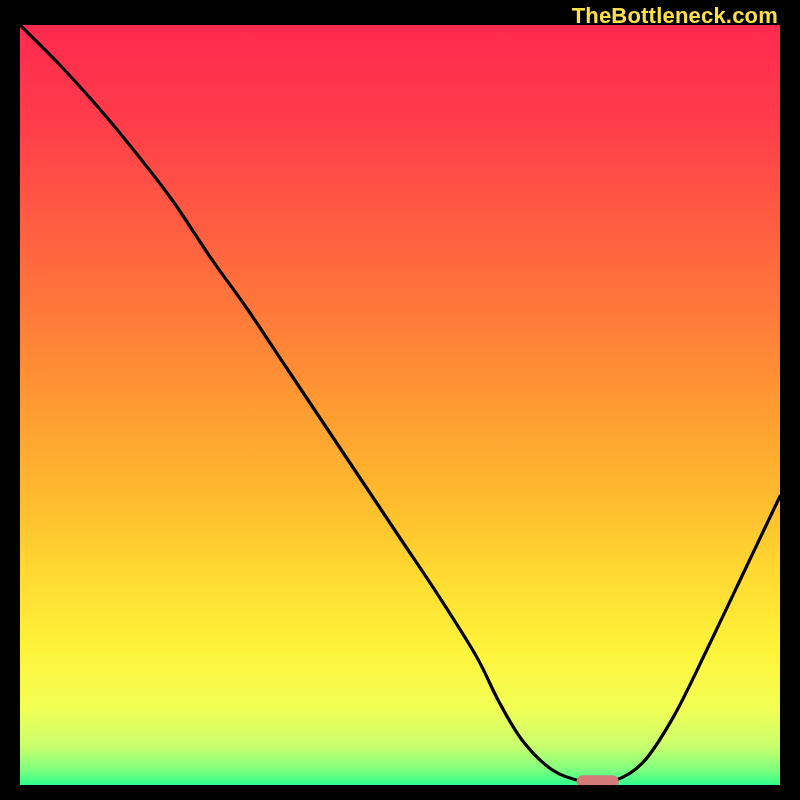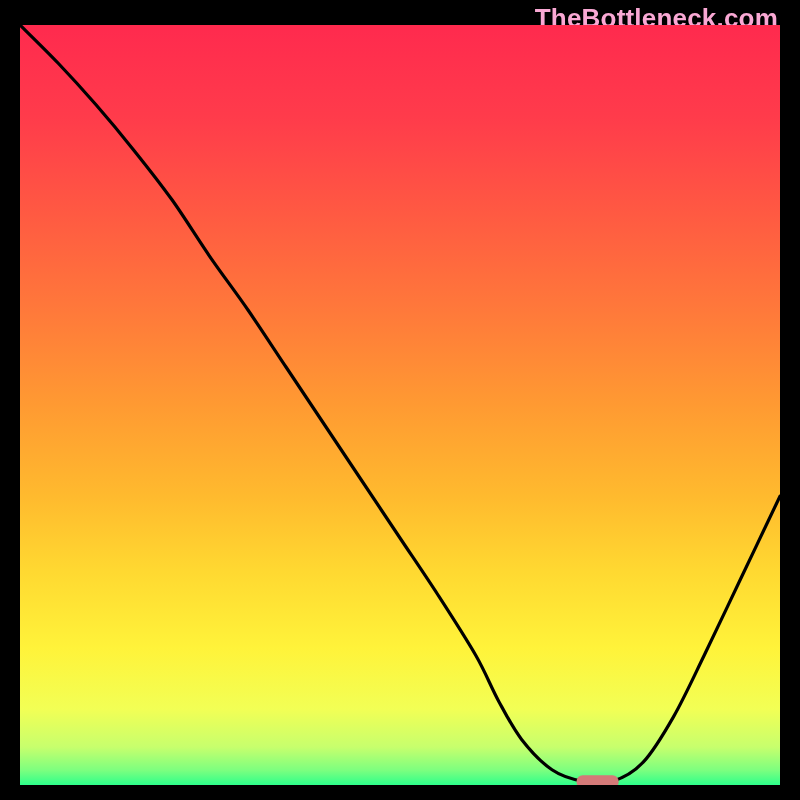--- a/index.html
+++ b/index.html
@@ -16,23 +16,23 @@
     top: 25px;
     width: 760px;
     height: 760px;
     background: #000;
   }
   .watermark {
     position: absolute;
     top: 3px;
     right: 22px;
     font-family: Arial, Helvetica, sans-serif;
-    font-size: 26px;
+    font-size: 22px;
     font-weight: 600;
-    color: #f9a8d4;
+    color: #fde047;
     letter-spacing: 0.2px;
   }
   svg {
     display: block;
   }
 </style>
 </head>
 <body>
 
 <div class="watermark">TheBottleneck.com</div>

